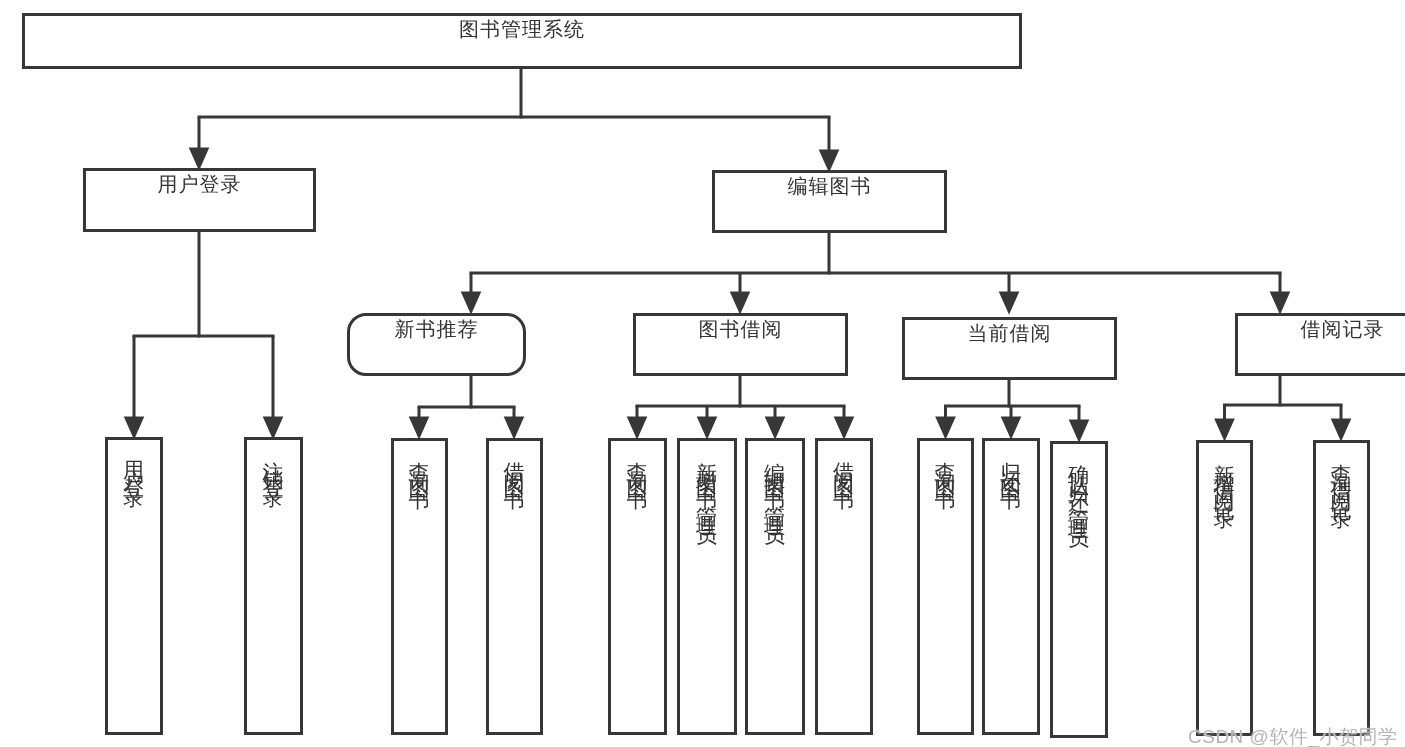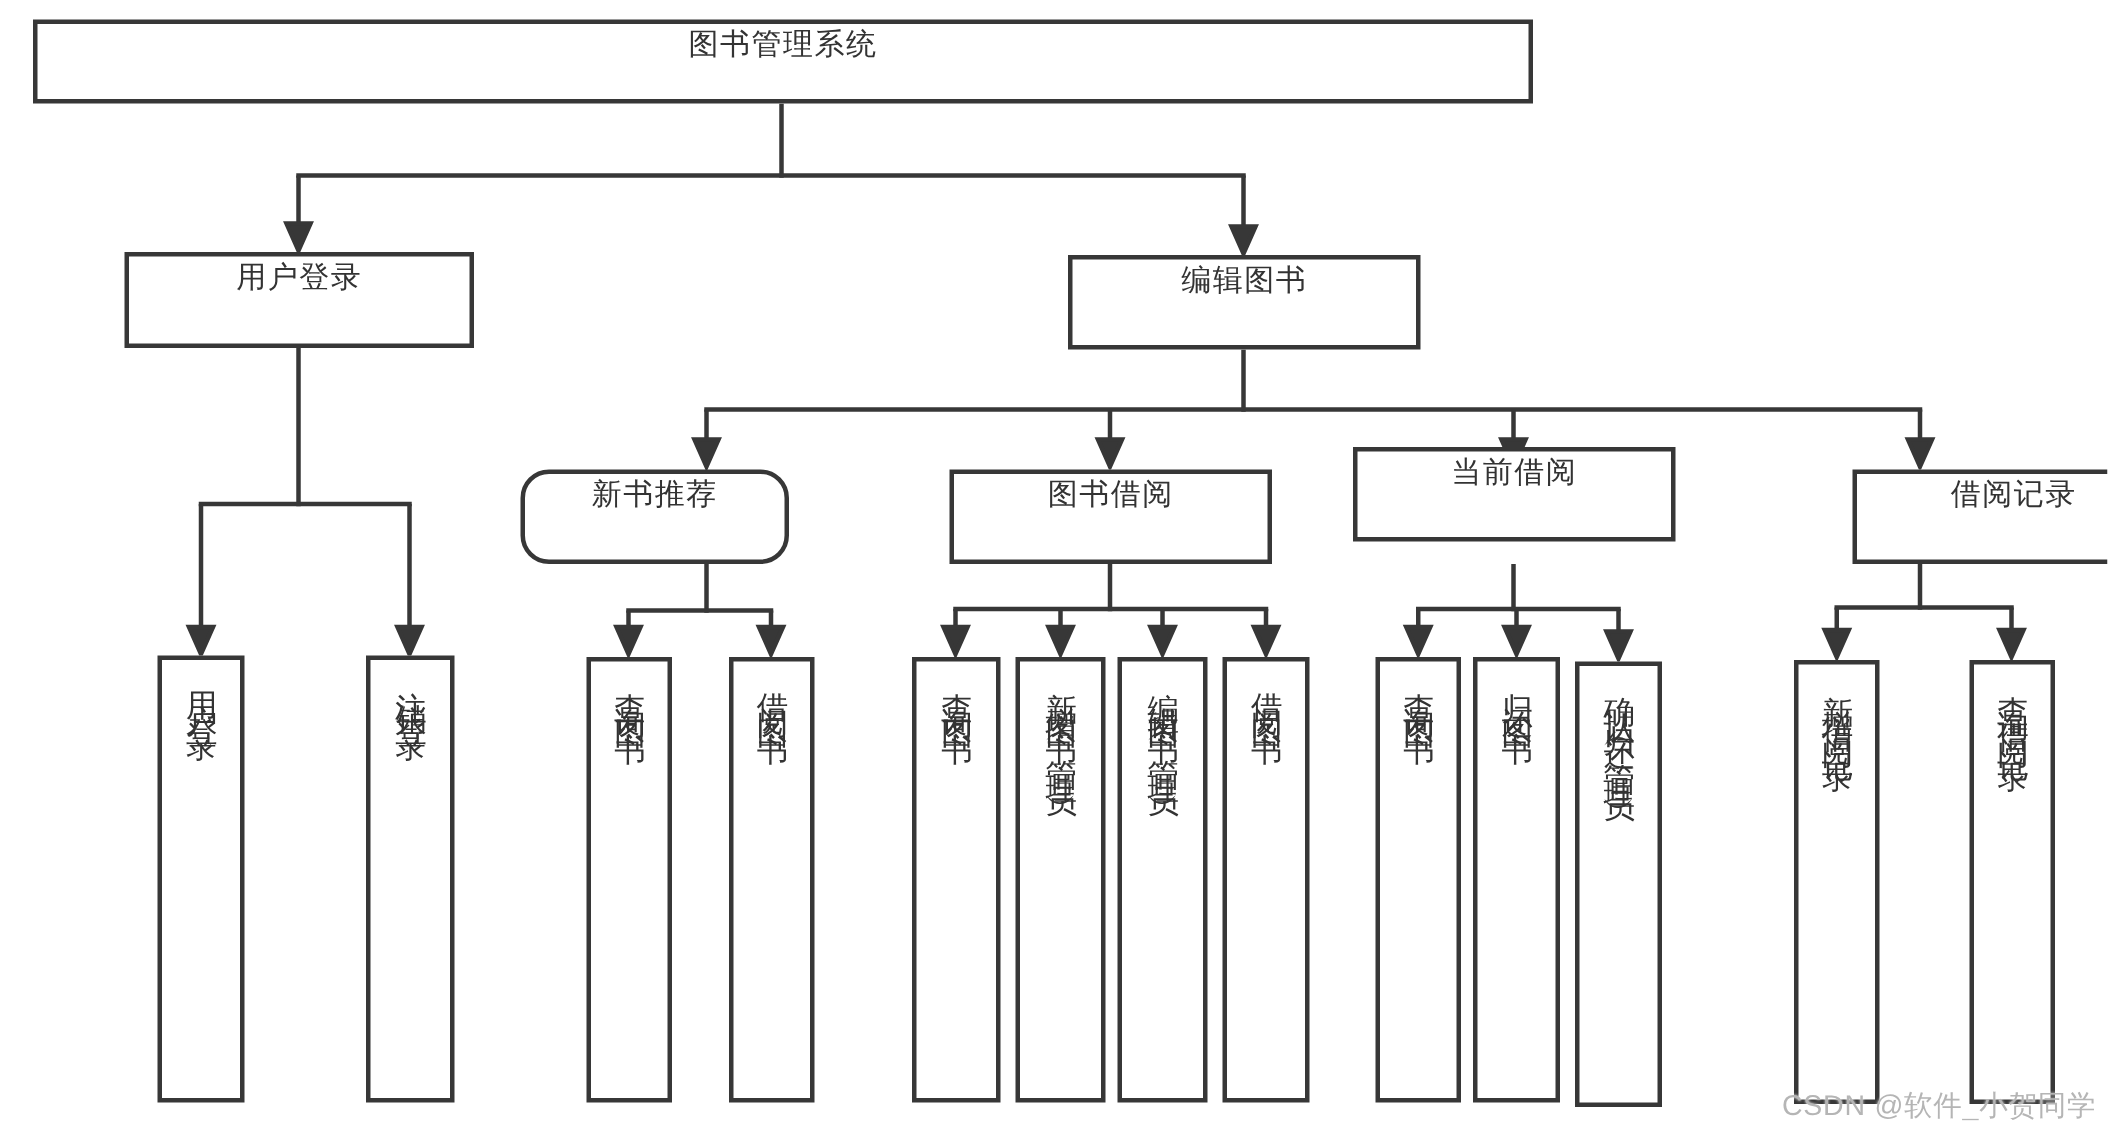--- a/index.html
+++ b/index.html
@@ -151,21 +151,21 @@
   <div class="box" style="left:712px; top:170px; width:235px; height:63px;">
     <span>编辑图书</span>
   </div>
 
   <div class="box" style="left:347px; top:313px; width:179px; height:63px;border-radius:19px;">
     <span>新书推荐</span>
   </div>
   <div class="box" style="left:633px; top:313px; width:215px; height:63px;">
     <span>图书借阅</span>
   </div>
-  <div class="box" style="left:902px; top:298px; width:215px; height:63px;">
+  <div class="box" style="left:902px; top:317px; width:215px; height:63px;">
     <span>当前借阅</span>
   </div>
   <div class="box" style="left:1235px; top:313px; width:215px; height:63px;">
     <span>借阅记录</span>
   </div>
 
   <div class="box vbox" style="left:105px; top:437px; width:58px; height:298px;">
     <span class="vtext">用户登录</span>
   </div>
   <div class="box vbox" style="left:244px; top:437px; width:59px; height:298px;">

